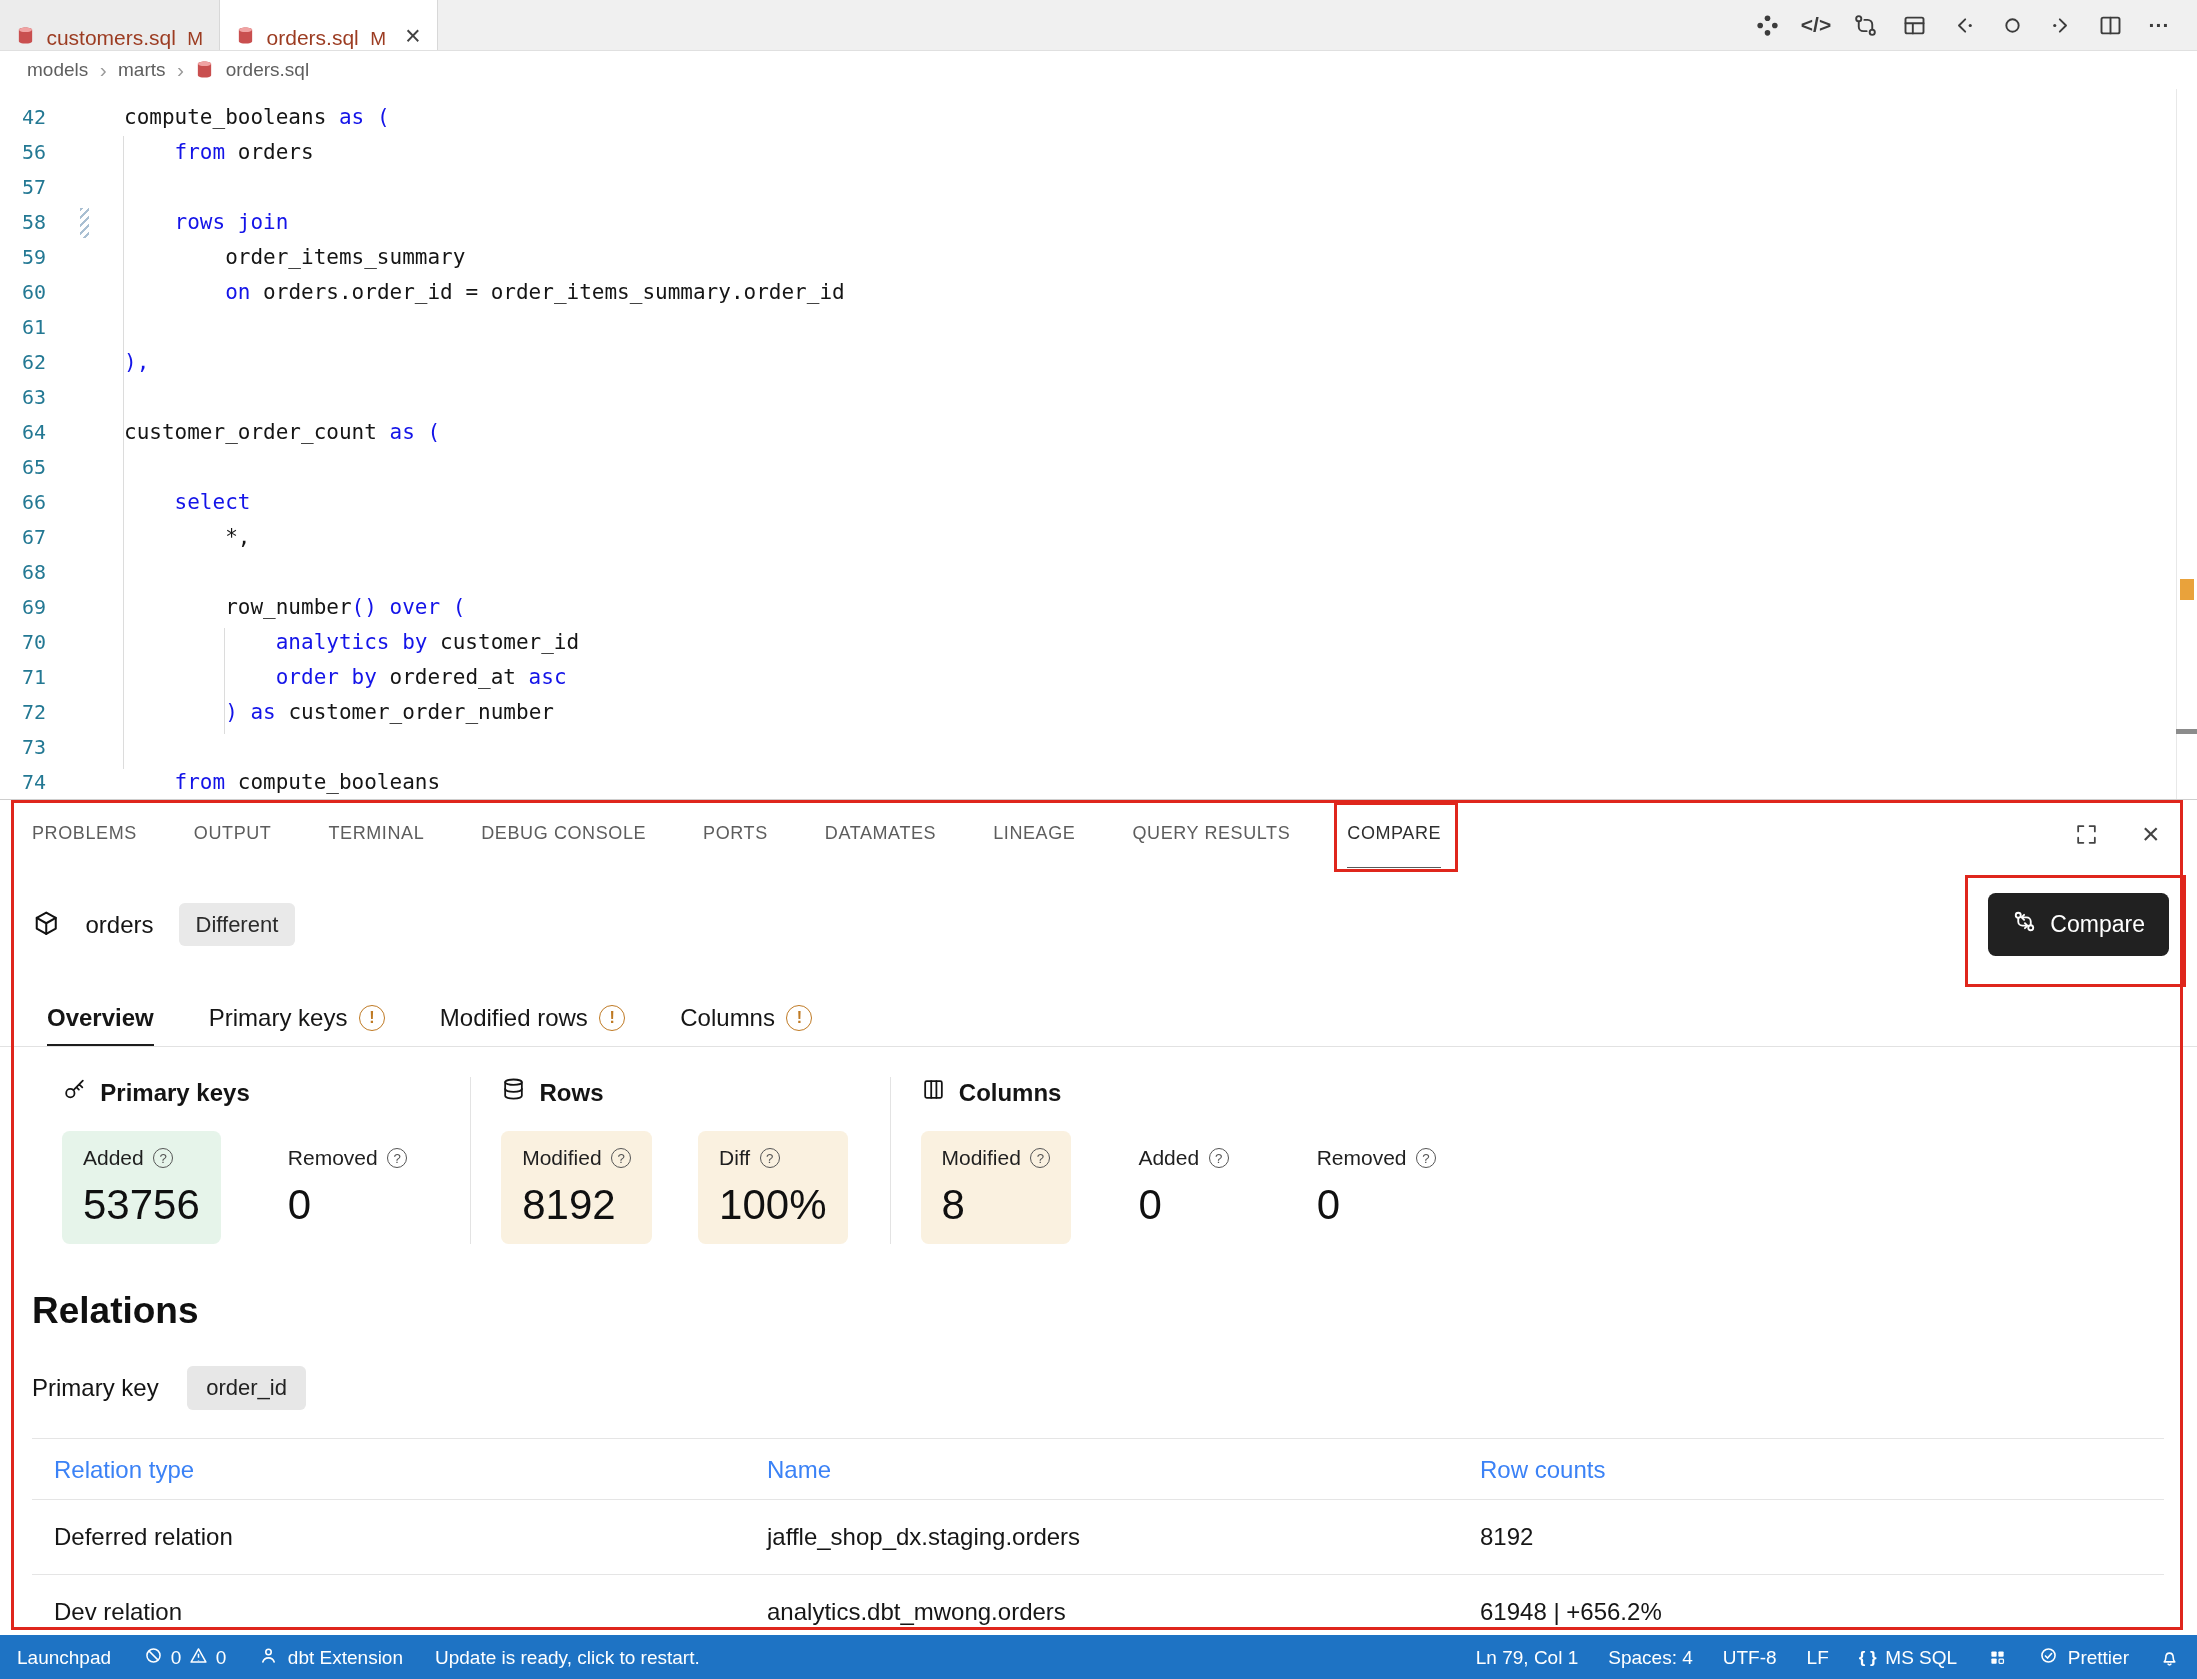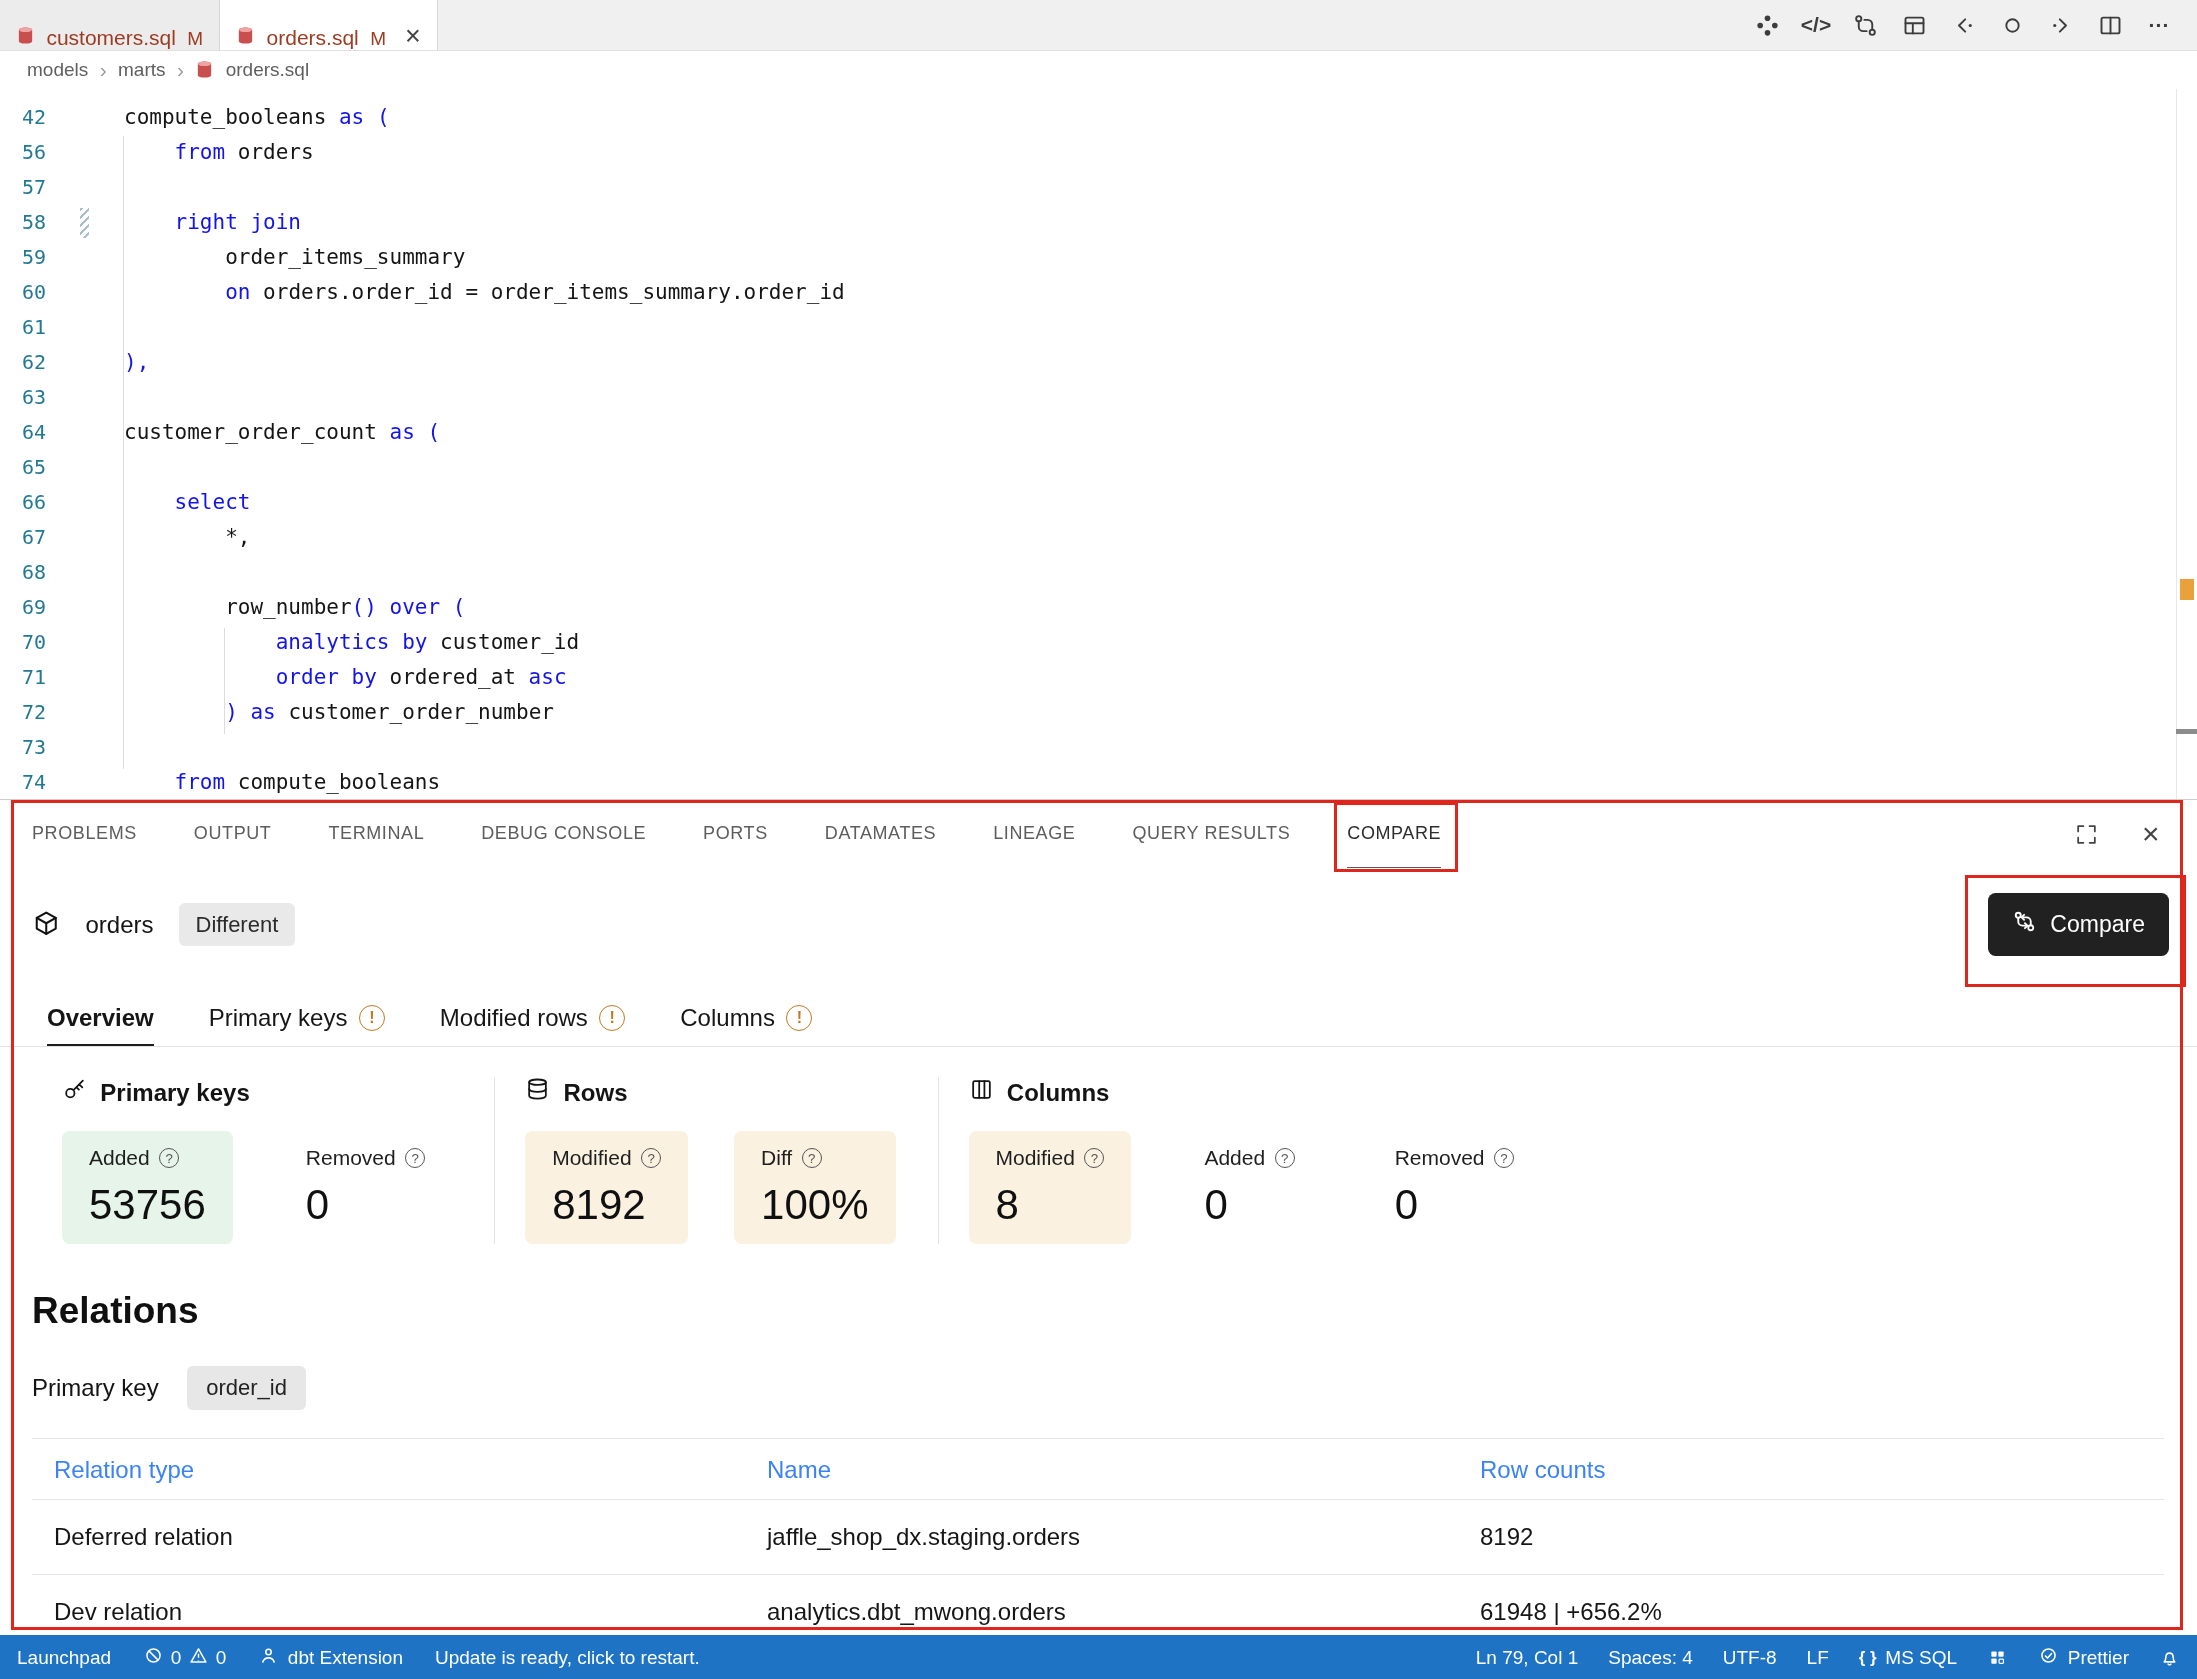--- a/index.html
+++ b/index.html
@@ -56,21 +56,21 @@
   .subtab{display:flex;align-items:center;gap:11.4px;font-size:24px;color:#161616;height:100%;border-bottom:2.9px solid transparent;cursor:pointer;}
   .subtab.active{font-weight:700;border-bottom-color:#1d1d1d;}
   .warn{width:26px;height:26px;border:1.9px solid #bf7a24;border-radius:50%;color:#bf7a24;font-size:16px;font-weight:700;display:flex;align-items:center;justify-content:center;flex:0 0 auto;}
 
   .stats{display:flex;align-items:stretch;padding:30px 32px 0 62px;}
   .stat-group{padding-right:42px;}
   .stat-group + .stat-group{border-left:1px solid #e3e3e3;padding-left:30px;}
   .stat-title{display:flex;align-items:center;gap:13.3px;font-size:24px;font-weight:600;color:#141414;margin-bottom:23px;}
   .stat-title svg{width:25px;height:25px;}
   .stat-items{display:flex;gap:46px;}
-  .stat-card{border-radius:7.6px;padding:15px 27px;min-width:114px;}
+  .stat-card{border-radius:7.6px;padding:15px 21px;min-width:114px;}
   .stat-card.green{background:#e6f4ea;}
   .stat-card.tan{background:#faf1e0;}
   .stat-label{display:flex;align-items:center;gap:9.5px;font-size:21px;color:#1f1f1f;}
   .help{width:20px;height:20px;border:1.4px solid #555;border-radius:50%;font-size:13.3px;display:flex;align-items:center;justify-content:center;color:#555;flex:0 0 auto;}
   .stat-value{font-size:42px;margin-top:11.4px;color:#101010;}
 
   .relations-h{font-size:37px;font-weight:700;margin:46px 0 0 32px;color:#101010;}
   .pk-row{display:flex;align-items:center;gap:28.5px;margin:34px 0 0 32px;font-size:24px;color:#141414;}
   .pk-badge{background:#e7e7e7;border-radius:5.7px;padding:8.6px 19px;font-size:22px;font-weight:500;color:#222;}
 
@@ -179,21 +179,21 @@
   <span>orders.sql</span>
 </div>
 
 <div class="editor">
   <div class="guide" style="left:123px;top:47px;height:633px;"></div>
   <div class="guide" style="left:224px;top:539px;height:106px;"></div>
   <div id="code-lines">
       <div class="code-line"><div class="gutter-num">42</div><span class="pl">compute_booleans </span><span class="kw">as</span><span class="pl"> </span><span class="kw">(</span></div>
       <div class="code-line"><div class="gutter-num">56</div><span class="pl">    </span><span class="kw">from</span><span class="pl"> orders</span></div>
       <div class="code-line"><div class="gutter-num">57</div></div>
-      <div class="code-line"><div class="gutter-num">58</div><span class="gutter-marker"></span><span class="pl">    </span><span class="kw">right join</span></div>
+      <div class="code-line"><div class="gutter-num">58</div><span class="gutter-marker"></span><span class="pl">    </span><span class="kw">rows join</span></div>
       <div class="code-line"><div class="gutter-num">59</div><span class="pl">        order_items_summary</span></div>
       <div class="code-line"><div class="gutter-num">60</div><span class="pl">        </span><span class="kw">on</span><span class="pl"> orders.order_id = order_items_summary.order_id</span></div>
       <div class="code-line"><div class="gutter-num">61</div></div>
       <div class="code-line"><div class="gutter-num">62</div><span class="kw">),</span></div>
       <div class="code-line"><div class="gutter-num">63</div></div>
       <div class="code-line"><div class="gutter-num">64</div><span class="pl">customer_order_count </span><span class="kw">as</span><span class="pl"> </span><span class="kw">(</span></div>
       <div class="code-line"><div class="gutter-num">65</div></div>
       <div class="code-line"><div class="gutter-num">66</div><span class="pl">    </span><span class="kw">select</span></div>
       <div class="code-line"><div class="gutter-num">67</div><span class="pl">        *,</span></div>
       <div class="code-line"><div class="gutter-num">68</div></div>

